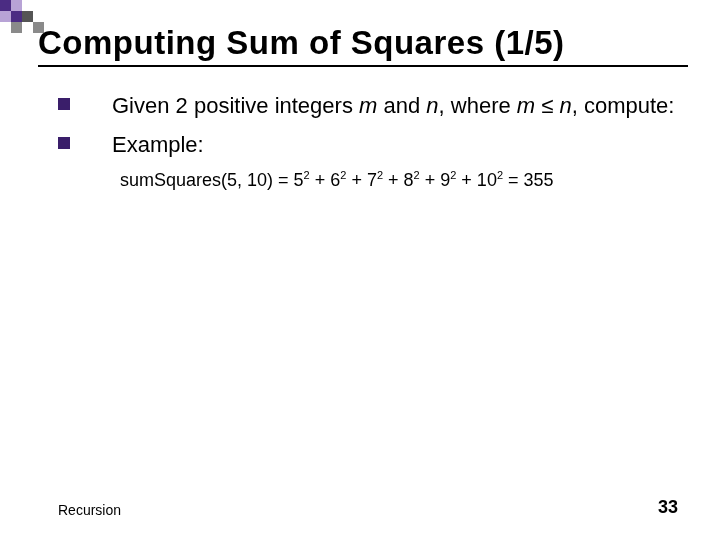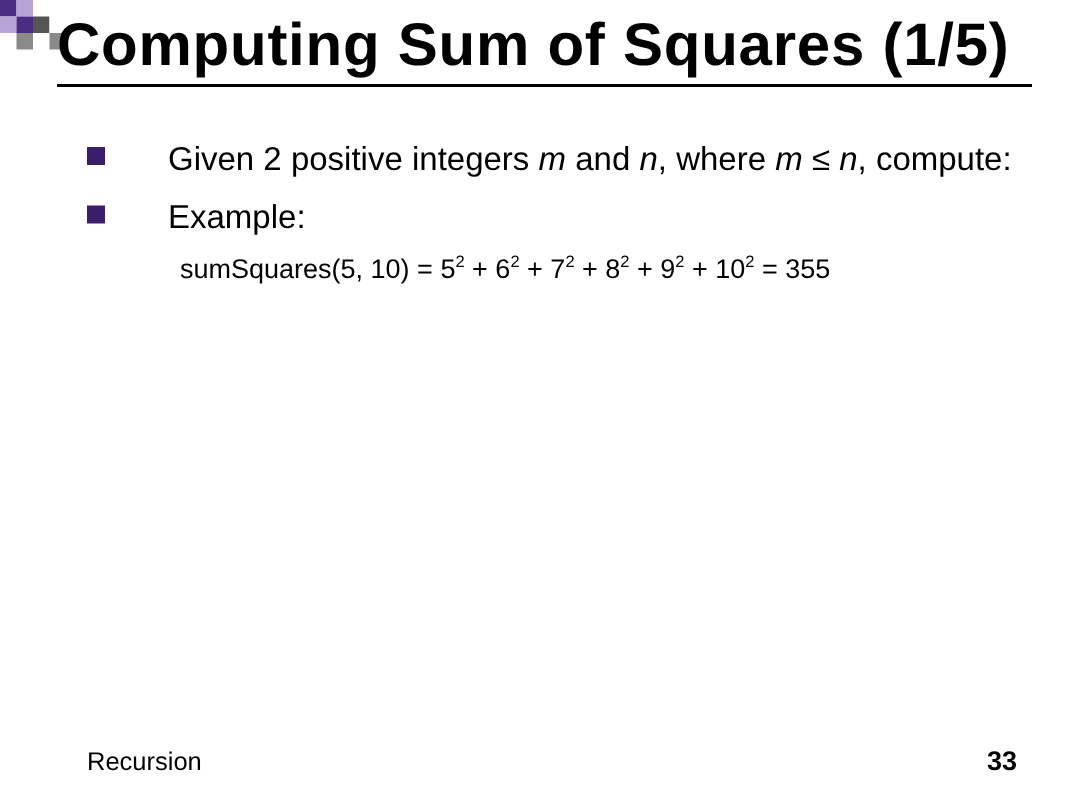--- a/index.html
+++ b/index.html
@@ -6,29 +6,29 @@
   html, body { width: 720px; height: 540px; background: #fff; font-family: Arial, Helvetica, sans-serif; color: #000; }
   .slide { width: 720px; height: 540px; position: relative; padding: 0; }
   .deco { position: absolute; top: 0; left: 0; width: 45px; height: 34px; }
   .deco .row { display: flex; }
   .deco .sq { width: 11px; height: 11px; }
   .c-dkpl { background: #4b2c83; }
   .c-ltpl { background: #b8a3d6; }
   .c-dkgy { background: #555; }
   .c-gy   { background: #8a8a8a; }
   .c-wh   { background: #fff; }
-  .title { position: absolute; top: 8px; left: 38px; font-size: 40px; font-weight: bold; letter-spacing: 0.5px; border-bottom: 2px solid #000; padding-bottom: 3px; width: 650px; }
+  .title { position: absolute; top: 24px; left: 38px; font-size: 33px; font-weight: bold; letter-spacing: 0.5px; border-bottom: 2px solid #000; padding-bottom: 3px; width: 650px; }
   .body  { position: absolute; top: 92px; left: 58px; width: 620px; }
   .bullet-row { display: flex; align-items: flex-start; margin-bottom: 10px; }
   .bullet { width: 12px; height: 12px; background: #3a1e6a; margin-top: 6px; margin-right: 14px; flex: none; }
   .bullet-text { font-size: 22px; line-height: 1.3; margin-left: 28px; }
   .ital { font-style: italic; }
   .formula { margin: 10px 0 24px 62px; font-size: 18px; }
   .sup { font-size: 11px; vertical-align: super; }
-  .footer-left { position: absolute; bottom: 22px; left: 58px; font-size: 17px; }
+  .footer-left { position: absolute; bottom: 22px; left: 58px; font-size: 14px; }
   .footer-right { position: absolute; bottom: 22px; right: 42px; font-size: 18px; font-weight: bold; }
 </style>
 </head>
 <body>
 
 <div class="slide">
 
   <div class="deco">
     <div class="row">
       <div class="sq c-dkpl"></div>

